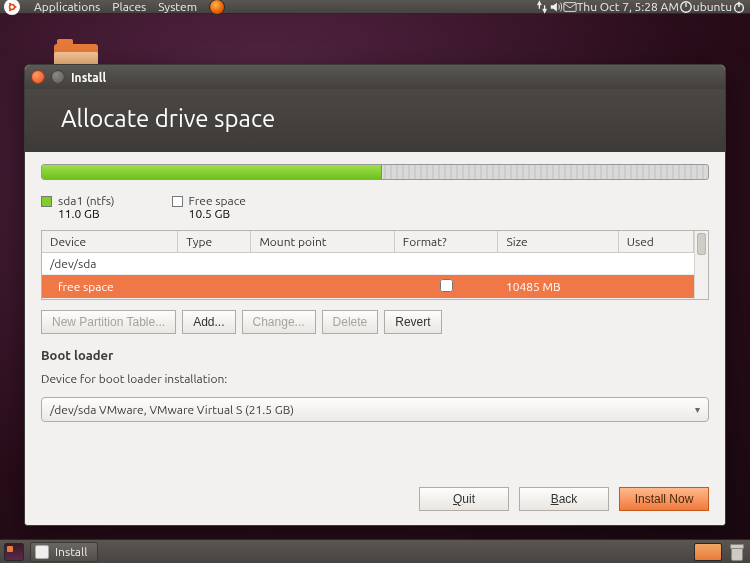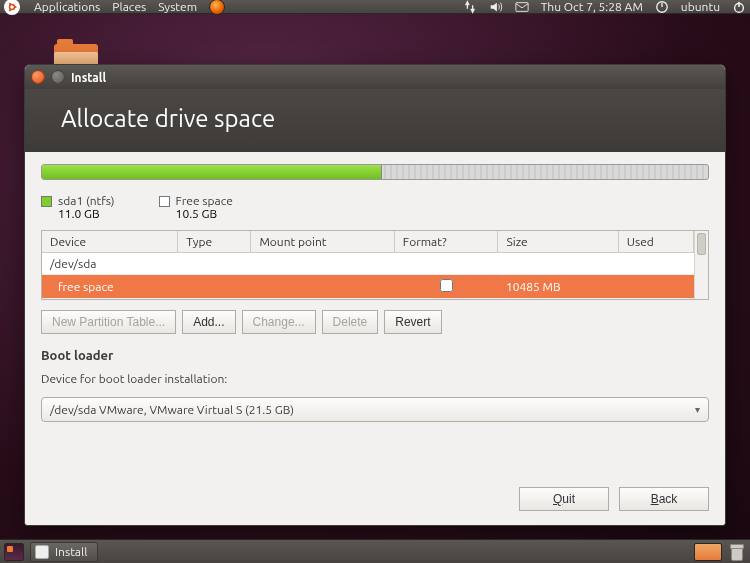--- a/index.html
+++ b/index.html
@@ -22,21 +22,21 @@
     border-bottom: 1px solid #2a2826;
   }
   .top-panel .ubuntu-logo {
     width: 16px; height: 16px; margin-right: 8px;
     border-radius: 50%; background: #fff;
     display: inline-flex; align-items: center; justify-content: center;
   }
   .top-panel .ubuntu-logo svg { width: 12px; height: 12px; }
   .top-panel .menu { padding: 0 6px; cursor: pointer; }
   .top-panel .spacer { flex: 1; }
-  .top-panel .tray { display: flex; align-items: center; gap: 12px; }
+  .top-panel .tray { display: flex; align-items: center; }
   .top-panel .tray span, .top-panel .tray div { display: inline-flex; align-items: center; }
   .ff-icon { width:16px; height:16px; border-radius:50%; background:radial-gradient(circle at 40% 35%, #ffb84d 0%, #e65c00 60%, #b34700 100%); border:1px solid #2a2826; margin-left:6px;}
   .power-icon, .net-icon, .vol-icon, .mail-icon, .sess-icon { width:14px; height:14px; display:inline-block; }
 
   
   .desktop-folder { position:absolute; top:44px; left:54px; width:44px; height:32px; }
   .desktop-folder .back { position:absolute; inset:0; background:#e87b3a; border-radius:3px 3px 2px 2px; }
   .desktop-folder .tab { position:absolute; top:-5px; left:3px; width:16px; height:8px; background:#e87b3a; border-radius:2px 2px 0 0;}
   .desktop-folder .front { position:absolute; top:8px; left:0; right:0; bottom:0; background:linear-gradient(#f9c89a,#f0a866); border-radius:2px;}
 
@@ -71,21 +71,21 @@
   .content { flex:1; background:#f2f1f0; padding: 12px 16px 14px; display:flex; flex-direction:column; gap:10px; }
 
   
   .drive-bar {
     height: 16px; border:1px solid #999; border-radius:3px;
     background: repeating-linear-gradient(90deg, #ccc 0 2px, #d9d9d9 2px 6px);
     display:flex; overflow:hidden;
   }
   .drive-bar .seg { height:100%; }
   .seg.used { background: linear-gradient(#9ee04a, #6fbf1f); border-right:1px solid #888;}
-  .legend { display:flex; gap:44px; margin-top:4px; font-size:12px; }
+  .legend { display:flex; gap:57px; margin-top:4px; font-size:12px; }
   .legend .item { display:flex; gap:6px; align-items:flex-start; }
   .legend .sw { width:11px; height:11px; border:1px solid #777; margin-top:2px; }
   .sw.green { background:#7fcf2a; }
   .sw.free  { background:#fff; }
   .legend .sub { color:#000000; }
 
   
   .ptable-wrap { border:1px solid #b8b4ae; background:#fff; display:flex; }
   .ptable { flex:1; border-collapse:collapse; font-size:12px; }
   .ptable th { text-align:left; font-weight:normal; background:#f2f1f0;
@@ -284,20 +284,21 @@
     <div class="combo">
       <span>/dev/sda VMware, VMware Virtual S (21.5 GB)</span>
       <span class="chev">▾</span>
     </div>
 
     <div style="flex:1"></div>
 
     <div class="footer">
       <button class="btn"><u class="accel">Q</u><span>uit</span></button>
       <button class="btn"><u class="accel">B</u><span>ack</span></button>
+      <button class="btn primary">Install Now</button>
     </div>
   </div>
 </div>
 
 <div class="bottom-panel">
   <div class="show-desktop"></div>
   <div class="task-btn">
     <div class="ico"></div>
     <span>Install</span>
   </div>

